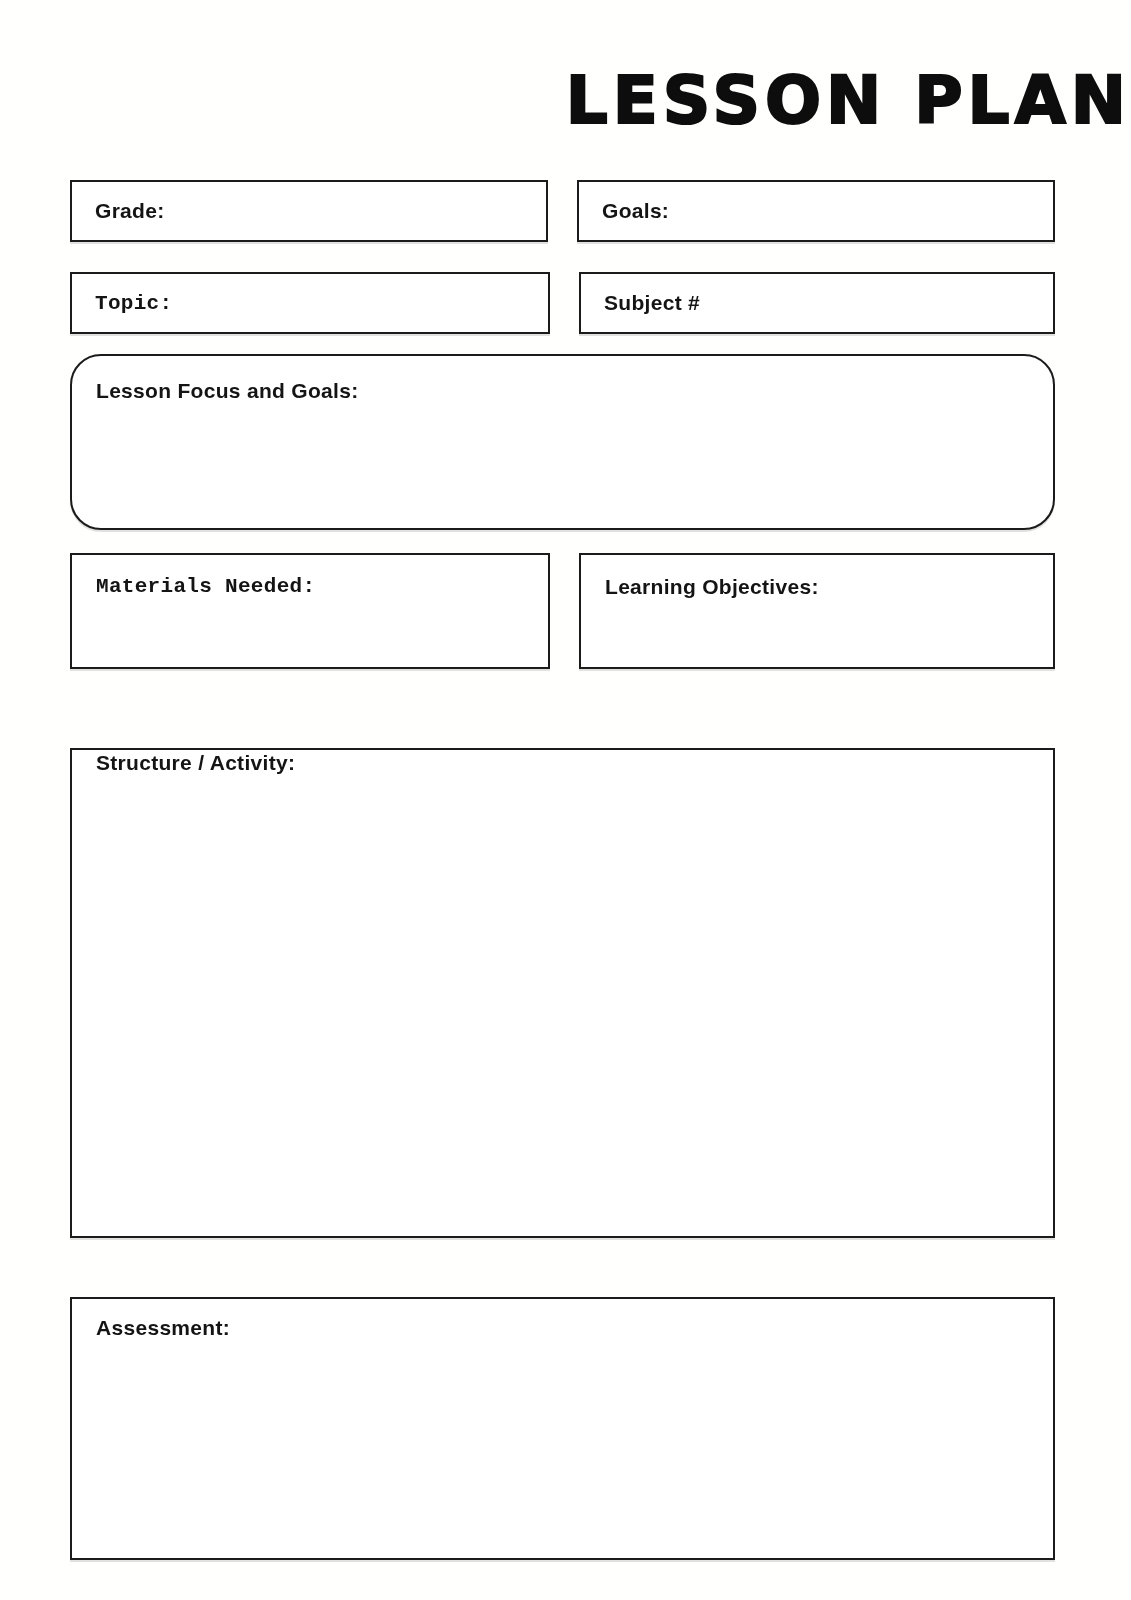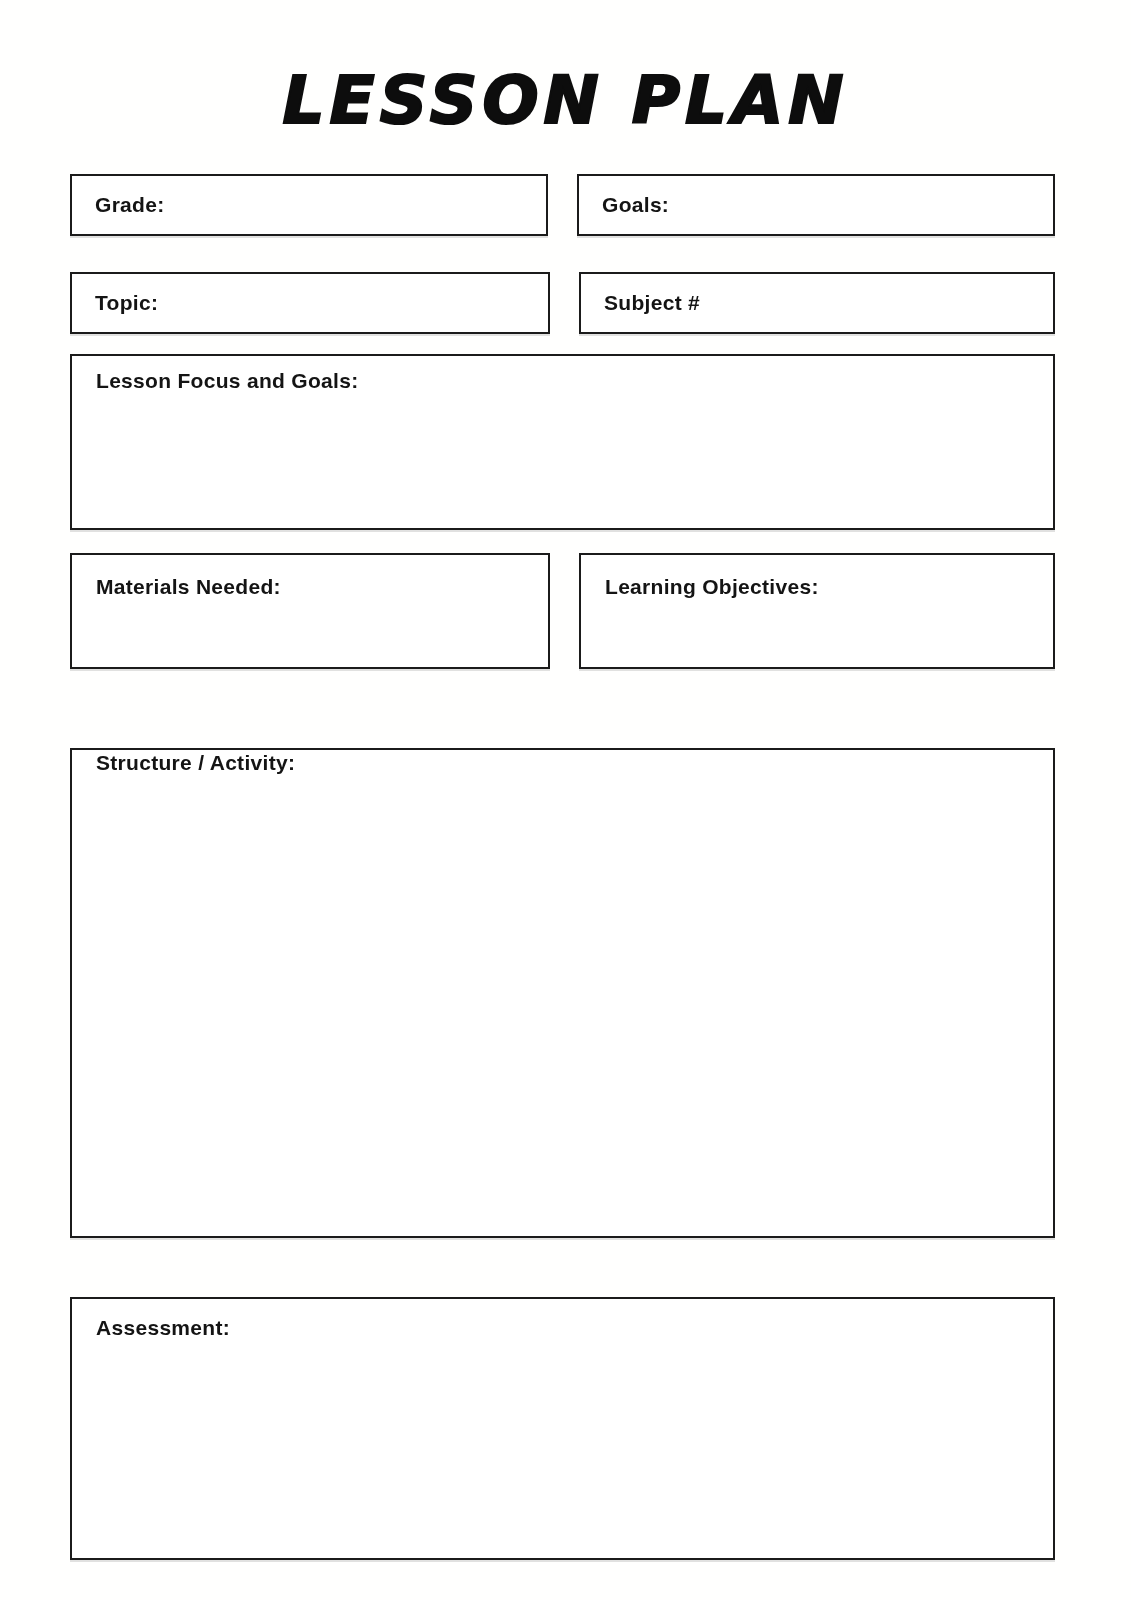--- a/index.html
+++ b/index.html
@@ -11,28 +11,27 @@
     margin: 0 auto;
     background: #fffffe;
     font-family: "Liberation Sans", sans-serif;
     overflow: hidden;
   }
   .title {
     position: absolute;
     top: 68px;
     left: 0;
     width: 100%;
-    text-align: center;
+    text-align: right;
     font-family: "DejaVu Sans", sans-serif;
     font-weight: 800;
     font-size: 66px;
     line-height: 1;
     letter-spacing: 5px;
     color: #0d0d0d;
-    font-style: italic;
     -webkit-text-stroke: 2.2px #0d0d0d;
   }
   .band {
     position: absolute;
     left: 70px;
     width: 985px;
     display: flex;
     gap: 29px;
   }
   .box {
@@ -44,32 +43,32 @@
     position: absolute;
     left: 70px;
     width: 985px;
   }
   .small {
     display: flex;
     align-items: center;
     padding-left: 23px;
   }
   .grow { flex: 1 1 0; }
-  .half-l { width: 480px; flex: 0 0 auto; }
+  .half-l { width: 480px; flex: 0 0 auto; font-family: Liberation Mono, monospace; }
   .label {
     font-size: 21px;
     font-weight: 700;
     letter-spacing: 0.3px;
     color: #141414;
     white-space: nowrap;
   }
   .tall { padding: 20px 24px; }
-  .row-1 { top: 174px; height: 62px; }
+  .row-1 { top: 180px; height: 62px; }
   .row-2 { top: 272px; height: 62px; }
-  .focus-box { top: 354px; height: 176px; padding-top: 13px; }
+  .focus-box { top: 354px; height: 176px; padding-top: 23px; border-radius: 31px; }
   .row-3 { top: 553px; height: 116px; }
   .row-3 .box { padding-top: 20px; padding-left: 24px; }
   .structure-box { top: 748px; height: 490px; padding-top: 1px; }
   .assessment-box { top: 1258px; height: 263px; padding-top: 17px; margin-top: 39px; }
 </style>
 </head>
 <body>
 
 <div class="page">
 

